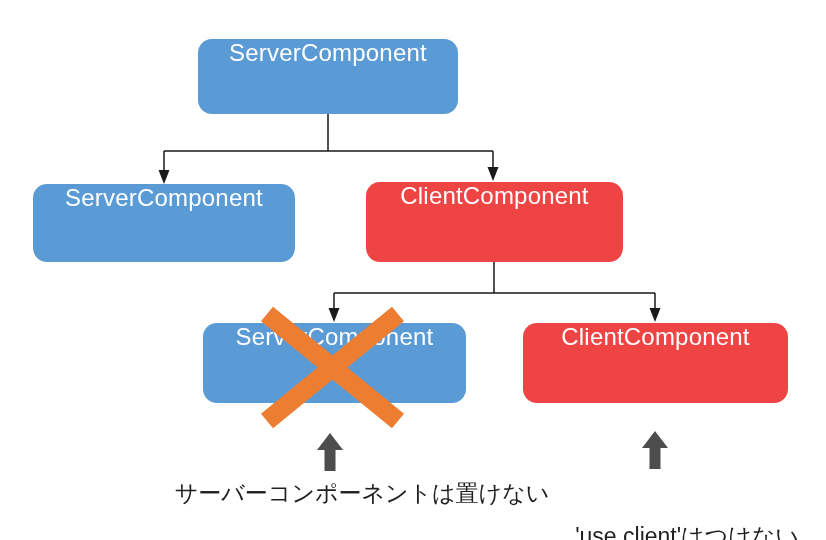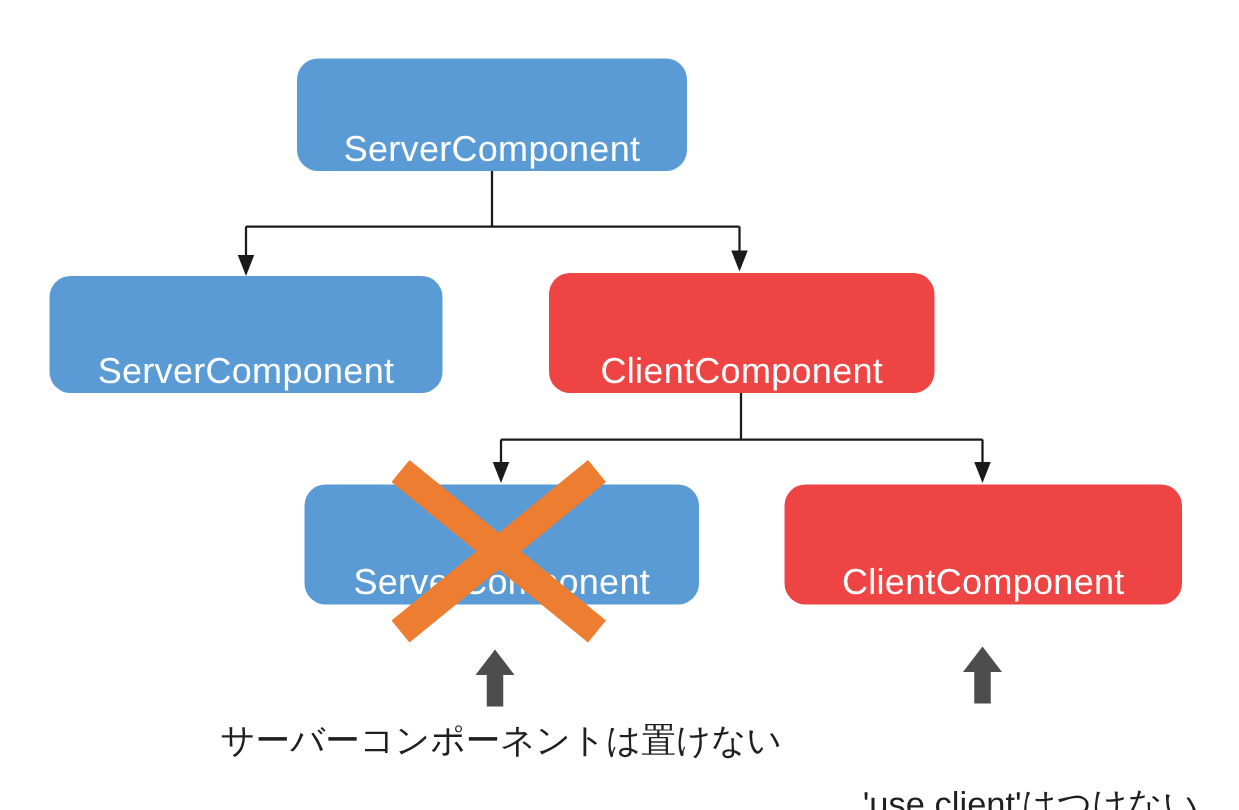--- a/index.html
+++ b/index.html
@@ -19,21 +19,21 @@
     position: absolute;
     left: 0;
     top: 0;
     pointer-events: none;
   }
   .layer-connectors { z-index: 1; }
   .node {
     position: absolute;
     z-index: 2;
     display: flex;
-    align-items: flex-end;
+    align-items: flex-start;
     justify-content: center;
     border-radius: 14px;
     color: #ffffff;
     font-size: 24px;
     letter-spacing: 0.2px;
     white-space: nowrap;
   }
   .node.server { background: #5B9BD5; }
   .node.client { background: #ef4444; }
   .node-root        { left: 198px; top:  39px; width: 260px; height: 75px; }
@@ -61,21 +61,21 @@
   }
   .layer-cross { z-index: 4; }
   .note {
     position: absolute;
     z-index: 2;
     transform: translateX(-50%);
     color: #1f1f1f;
     font-size: 23px;
     white-space: nowrap;
   }
-  .note-left  { left: 334px; top: 478px; }
+  .note-left  { left: 362px; top: 478px; }
   .note-right { left: 687px; top: 477px; margin-top: 44px; }
 </style>
 </head>
 <body>
 
 <div class="canvas">
 
   <svg class="layer layer-connectors" width="826" height="540" viewBox="0 0 826 540">
 
     <path d="M328,114 V151 M164,151 H493 M164,151 V171 M493,151 V168" fill="none" stroke-width="1.5" stroke="#1a1a1a"></path>

